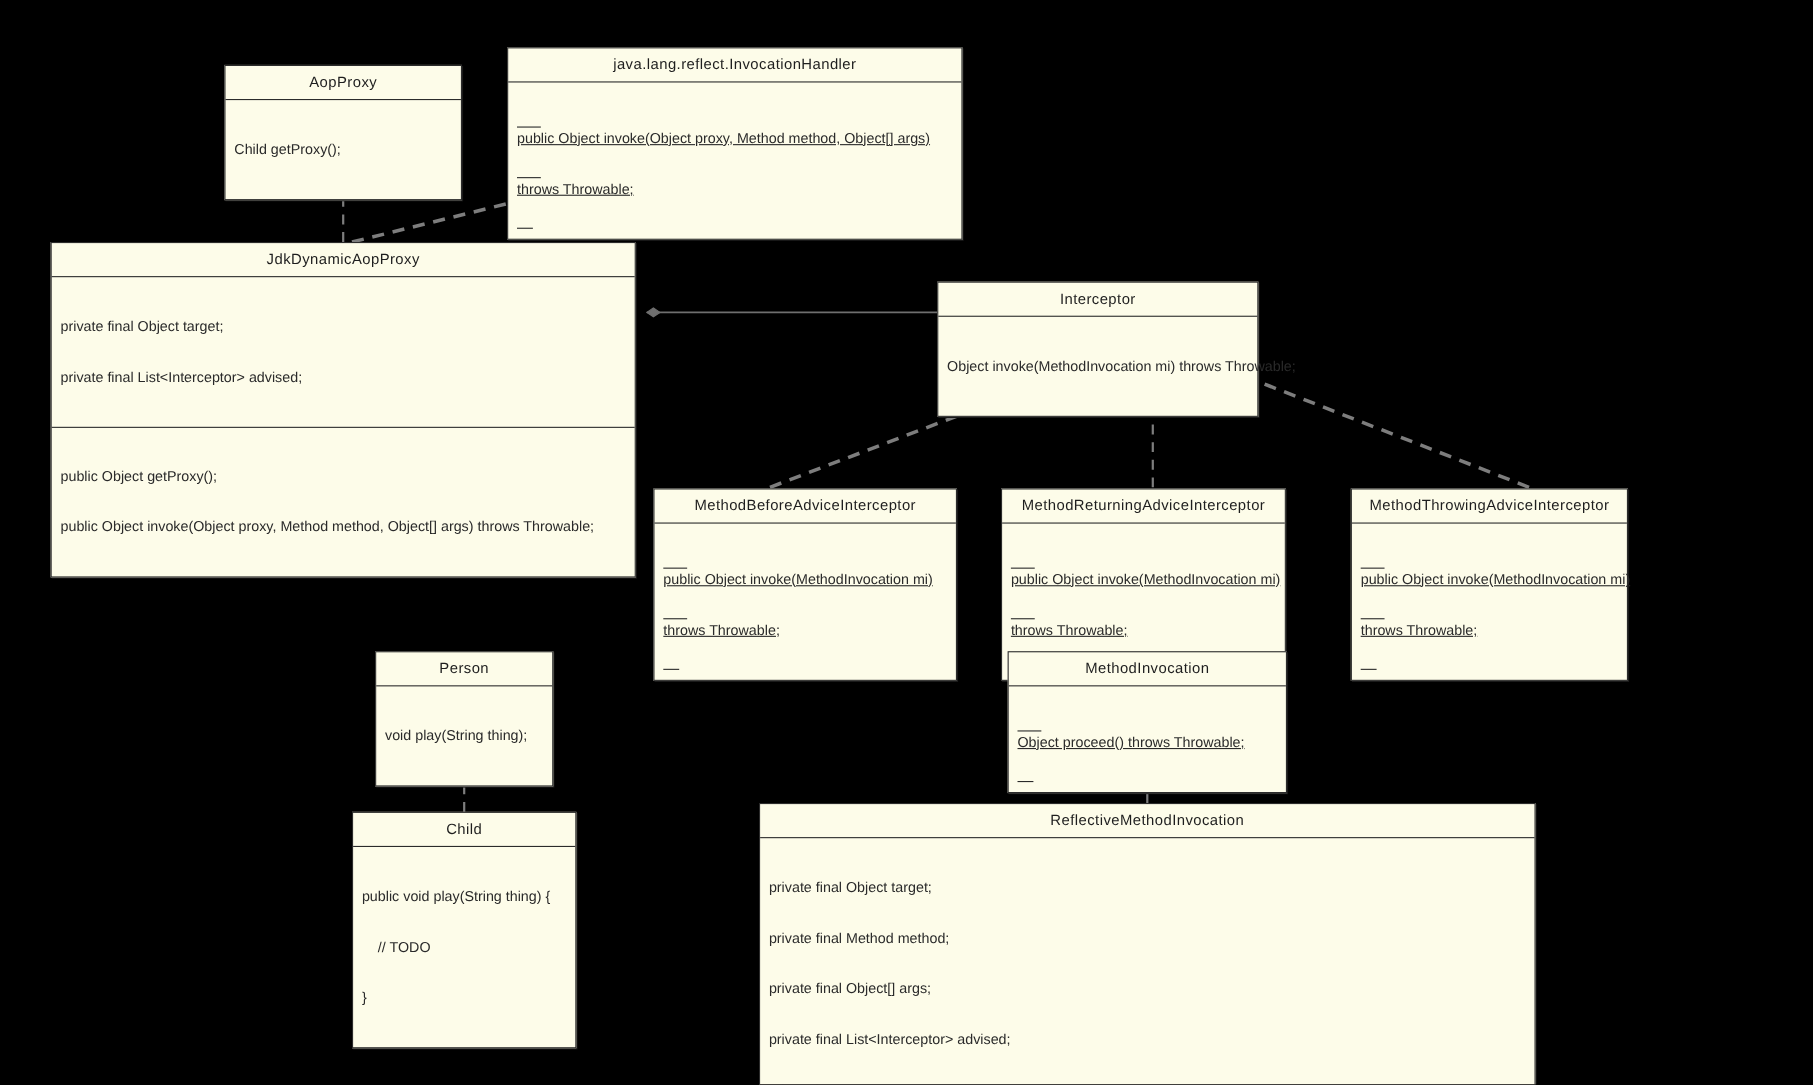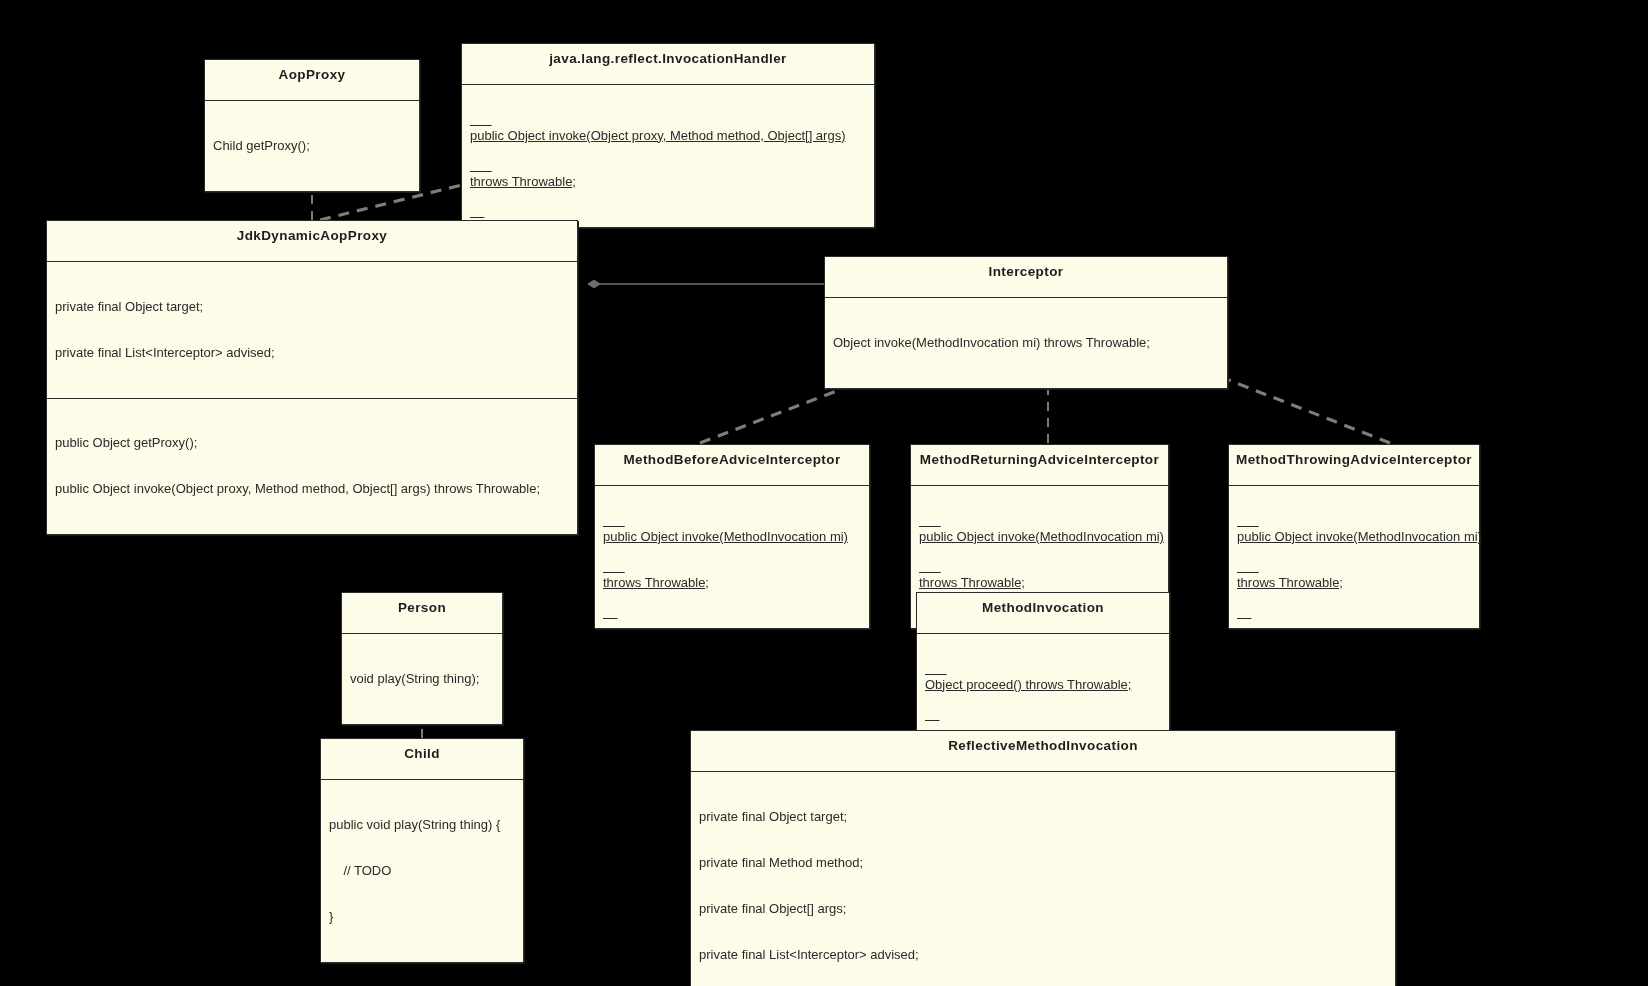--- a/index.html
+++ b/index.html
@@ -17,25 +17,25 @@
   }
   .uml-class {
     position: absolute;
     background: #FDFCE9;
     border: 1px solid #2b2b2b;
     box-sizing: border-box;
     box-shadow: 1px 1px 0 0 #1a1a1a;
   }
   .uml-title {
     text-align: center;
-    font-weight: bold;
+    font-weight: normal;
     font-size: 13.5px;
     color: #1e1e1e;
     letter-spacing: 0.4px;
-    padding: 7px 6px 18px 6px;
+    padding: 7px 6px 8px 6px;
     border-bottom: 1px solid #2b2b2b;
     box-sizing: border-box;
     white-space: nowrap;
   }
   .uml-compartment {
     padding: 6px 8px 7px 8px;
     font-size: 13px;
     color: #2a2a2a;
     line-height: 1.18;
     box-sizing: border-box;
@@ -115,21 +115,21 @@
     <div class="uml-compartment" style="min-height:40px;">
       <div class="row">private final Object target;</div>
       <div class="row">private final List&lt;Interceptor&gt; advised;</div>
     </div>
     <div class="uml-compartment">
       <div class="row">public Object getProxy();</div>
       <div class="row">public Object invoke(Object proxy, Method method, Object[] args) throws Throwable;</div>
     </div>
   </div>
 
-  <div class="uml-class" style="left:824px; top:256px; width:404px;">
+  <div class="uml-class" style="left:852px; top:256px; width:292px;">
     <div class="uml-title">Interceptor</div>
     <div class="uml-compartment">
       <div class="row">Object invoke(MethodInvocation mi) throws Throwable;</div>
     </div>
   </div>
 
   <div class="uml-class" style="left:594px; top:444px; width:276px;">
     <div class="uml-title">MethodBeforeAdviceInterceptor</div>
     <div class="uml-compartment pad-top" style="min-height:52px;">
       <div class="row">public Object invoke(MethodInvocation mi)</div>

